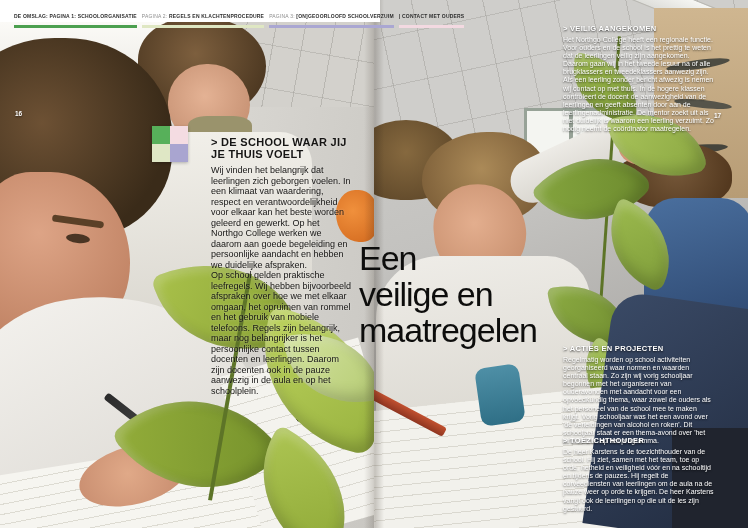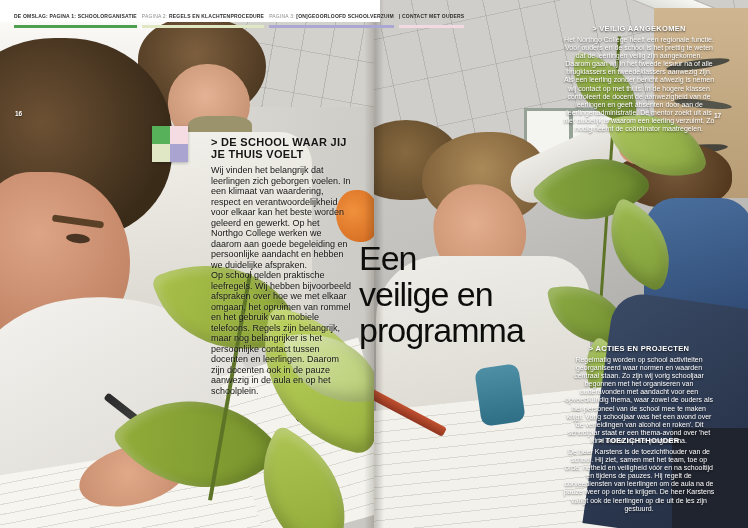--- a/index.html
+++ b/index.html
@@ -42,21 +42,21 @@
 
   .col-left { position:absolute; left:211px; top:136px; width:142px; z-index:6; color:#161514; }
   .col-left h3 { font-size:11px; font-weight:bold; letter-spacing:.3px; margin-bottom:5px;
     text-shadow:0 0 3px rgba(255,255,255,.45); }
   .col-left p { font-size:9px; line-height:10.5px; text-shadow:0 0 3px rgba(255,255,255,.4); }
 
   .title { position:absolute; left:359px; top:240px; z-index:6; color:#0d0d0c;
     font-family:Liberation Sans, sans-serif; font-weight:normal;
     font-size:34px; line-height:36px; letter-spacing:-1px; }
 
-  .col-right-section { position:absolute; left:563px; width:152px; z-index:6; color:#ffffff;text-align:center; }
+  .col-right-section { position:absolute; left:563px; width:152px; z-index:6; color:#ffffff; }
   .col-right-section h3 { font-size:7.5px; font-weight:bold; letter-spacing:.3px; margin-bottom:3px;
     text-shadow:0 1px 2px rgba(0,0,0,.7); }
   .col-right-section p { font-size:7px; line-height:8.1px; text-shadow:0 1px 2px rgba(0,0,0,.65); }
   .sec-1 { top:24px; } .sec-2 { top:344px; } .sec-3 { top:436px; }
 </style>
 </head>
 <body>
 
 <div class="spread">
 
@@ -151,21 +151,21 @@
 
   <article class="col-left">
     <h3>&gt; DE SCHOOL WAAR JIJ JE THUIS VOELT</h3>
     <p>Wij vinden het belangrijk dat leerlingen zich geborgen voelen. In een klimaat van waardering, respect en verantwoordelijkheid voor elkaar kan het beste worden geleerd en gewerkt. Op het Northgo College werken we daarom aan goede begeleiding en persoonlijke aandacht en hebben we duidelijke afspraken.</p>
     <p>Op school gelden praktische leefregels. Wij hebben bijvoorbeeld afspraken over hoe we met elkaar omgaan, het opruimen van rommel en het gebruik van mobiele telefoons. Regels zijn belangrijk, maar nog belangrijker is het persoonlijke contact tussen docenten en leerlingen. Daarom zijn docenten ook in de pauze aanwezig in de aula en op het schoolplein.</p>
   </article>
 
   <h1 class="title">
     <div>Een</div>
     <div>veilige en</div>
-    <div>programma</div>
+    <div>maatregelen</div>
   </h1>
 
   <section class="col-right-section sec-1">
     <h3>&gt; VEILIG AANGEKOMEN</h3>
     <p>Het Northgo College heeft een regionale functie. Voor ouders en de school is het prettig te weten dat de leerlingen veilig zijn aangekomen. Daarom gaan wij in het tweede lesuur na of alle brugklassers en tweedeklassers aanwezig zijn. Als een leerling zonder bericht afwezig is nemen wij contact op met thuis. In de hogere klassen controleert de docent de aanwezigheid van de leerlingen en geeft absenten door aan de leerlingenadministratie. De mentor zoekt uit als niet duidelijk is waarom een leerling verzuimt. Zo nodig neemt de coördinator maatregelen.</p>
   </section>
   <section class="col-right-section sec-2">
     <h3>&gt; ACTIES EN PROJECTEN</h3>
     <p>Regelmatig worden op school activiteiten georganiseerd waar normen en waarden centraal staan. Zo zijn wij vorig schooljaar begonnen met het organiseren van ouderavonden met aandacht voor een opvoedkundig thema, waar zowel de ouders als het personeel van de school mee te maken krijgt. Vorig schooljaar was het een avond over 'de verleidingen van alcohol en roken'. Dit schooljaar staat er een thema-avond over 'het kind online' op het programma.</p>
   </section>

